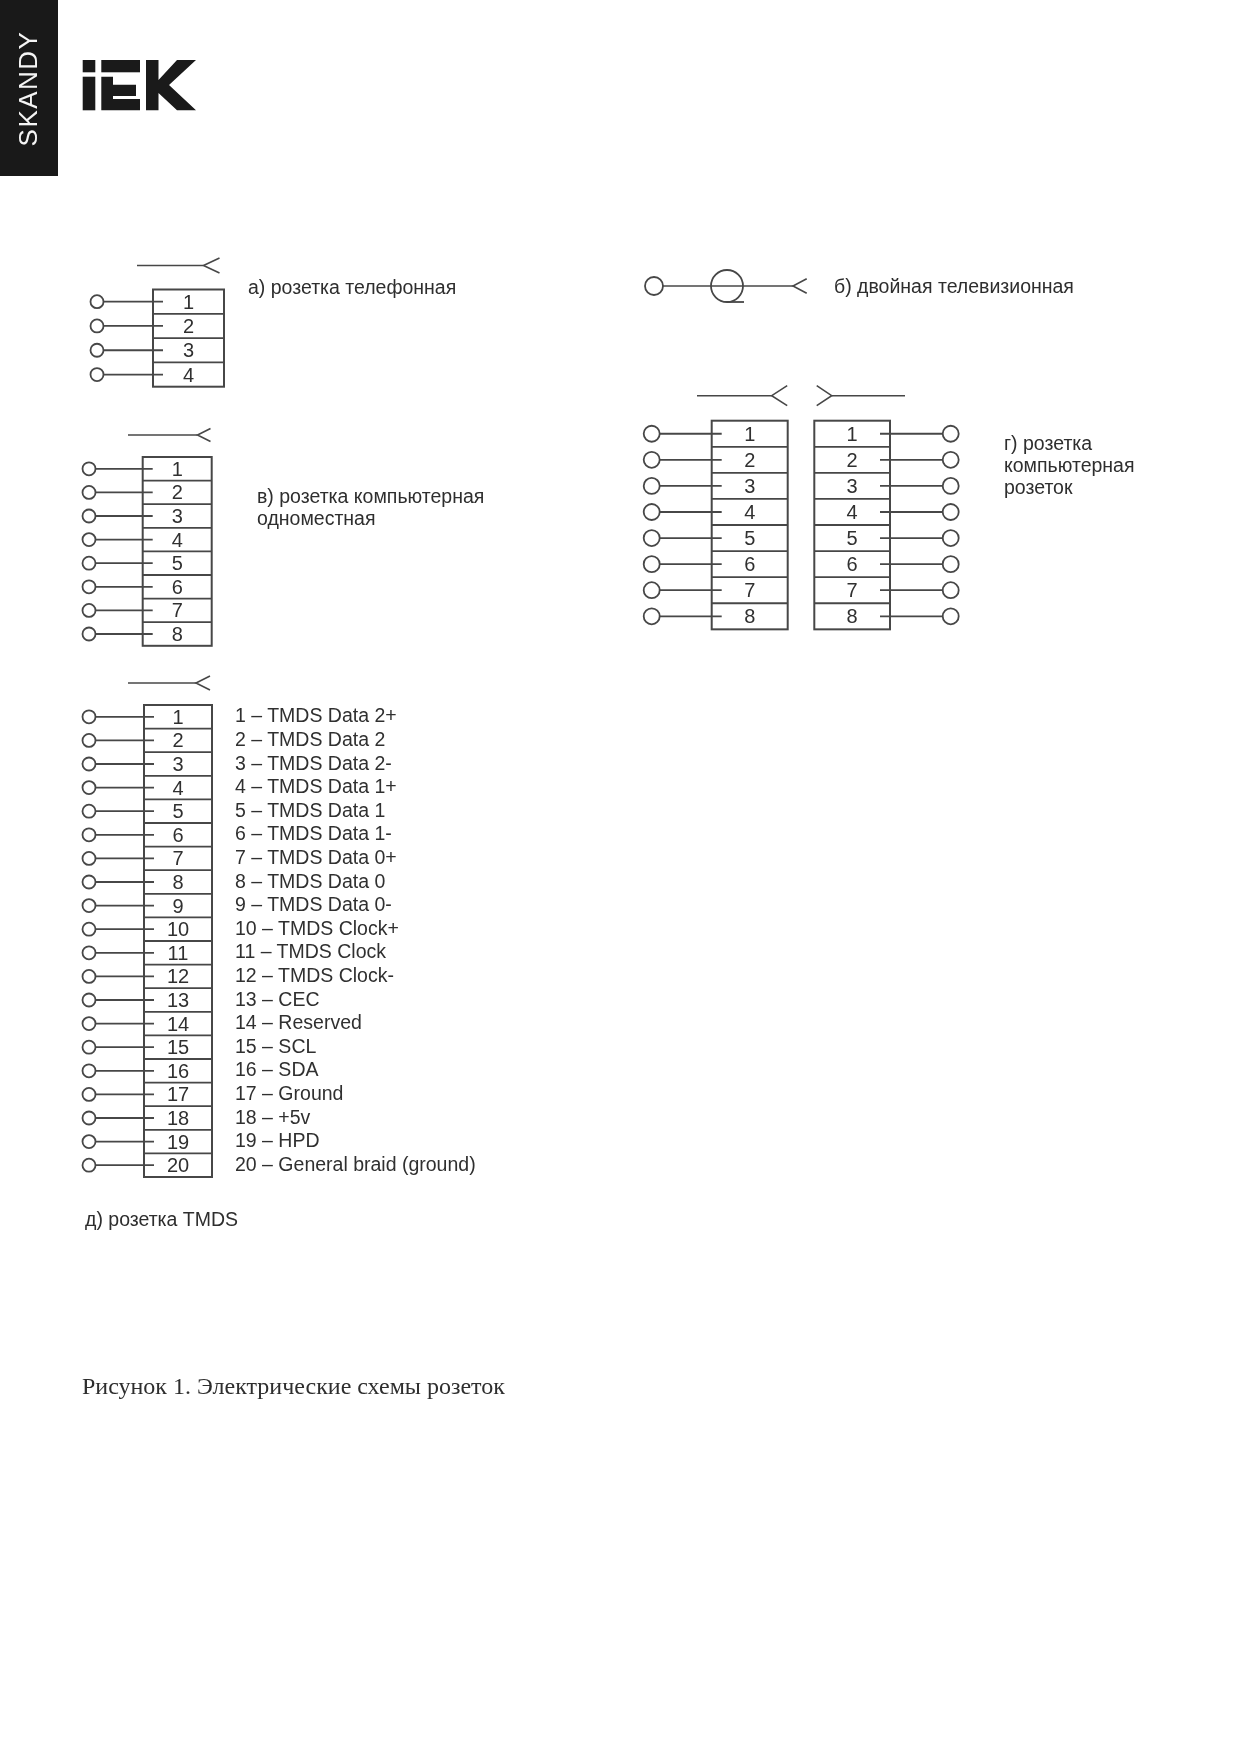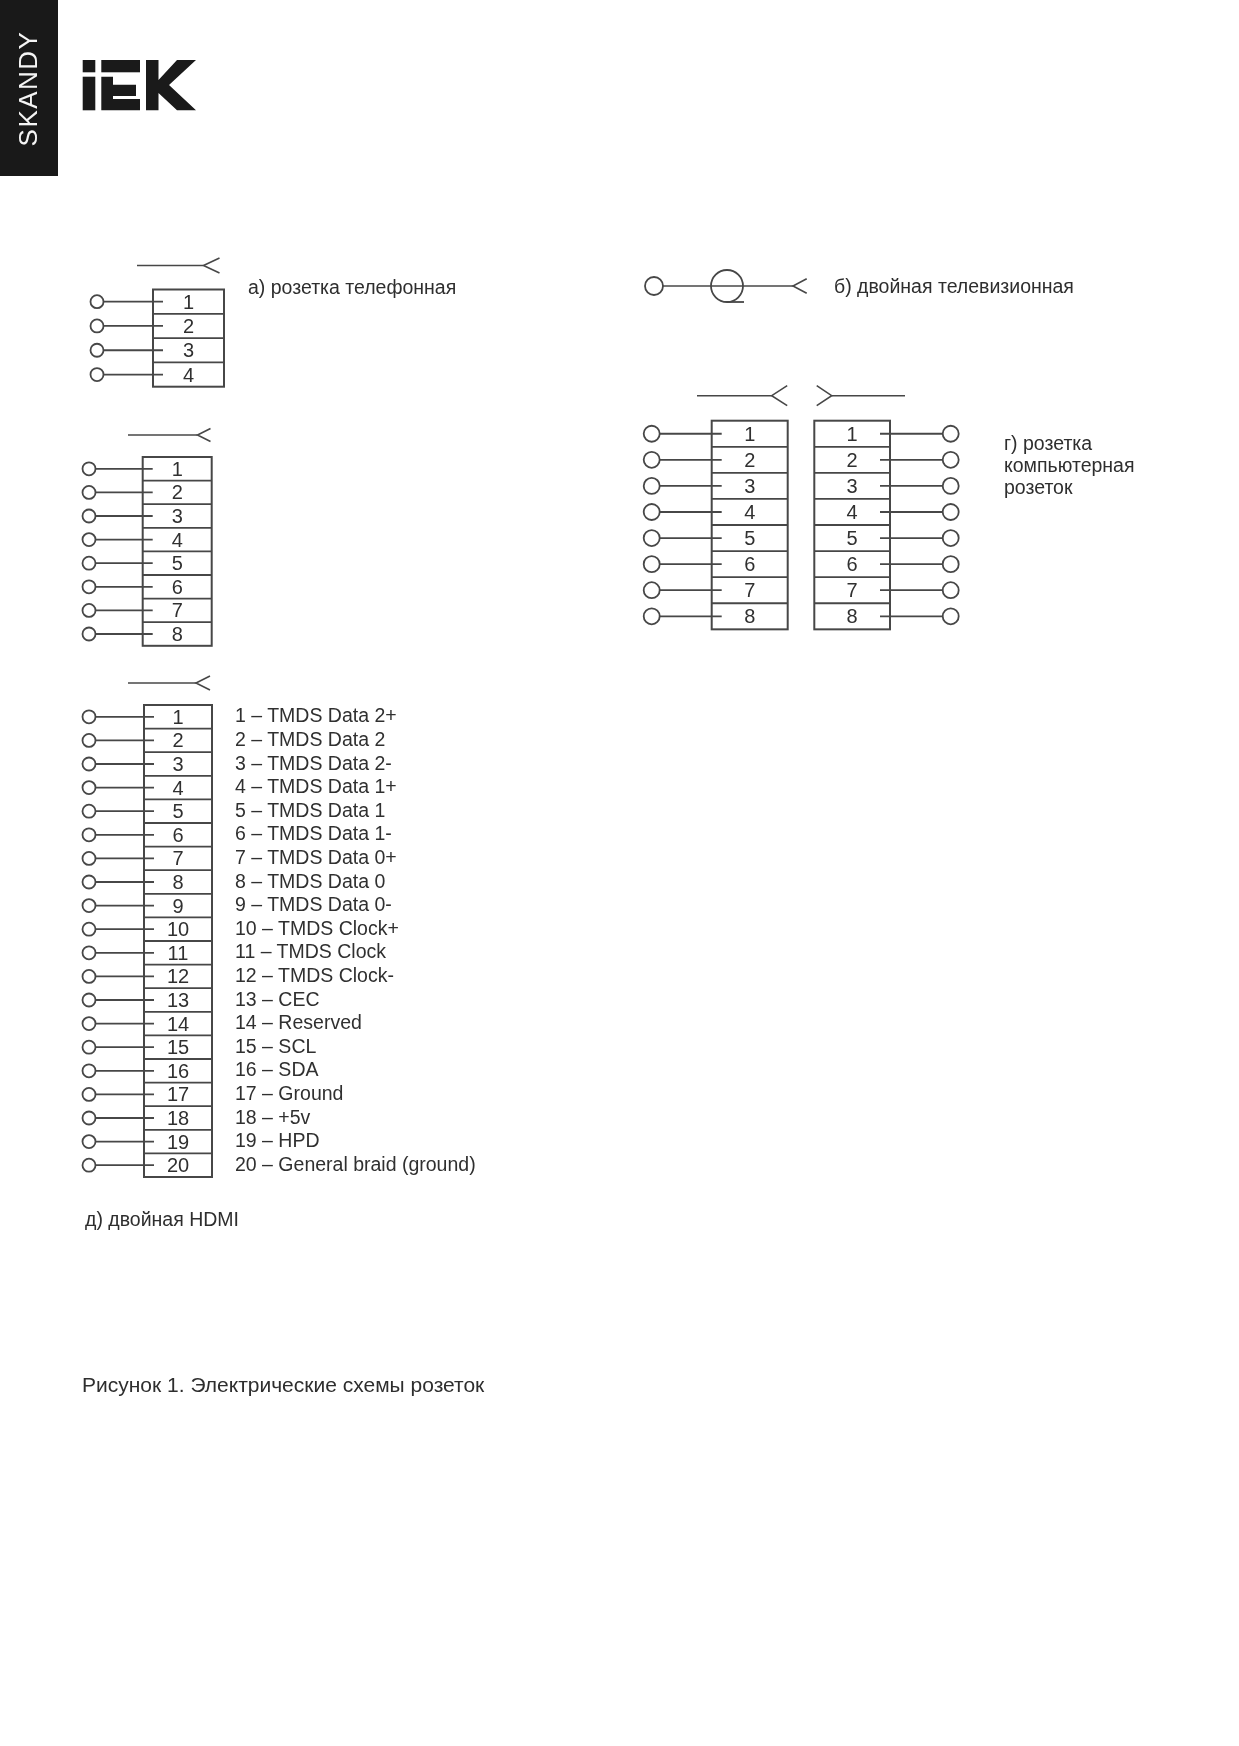--- a/index.html
+++ b/index.html
@@ -29,23 +29,24 @@
   #diagram-svg text{font-family:"Liberation Sans",sans-serif;}
   .lbl{
     position:absolute;
     font-size:19.5px;
     line-height:22px;
     color:#2e2e2e;
     white-space:nowrap;
   }
   .caption{
     position:absolute;
-    font-size:21px;
+    font-size:24px;
     color:#2e2e2e;
     white-space:nowrap;
+    font-family:Liberation Serif, serif;
   }
 </style>
 </head>
 <body>
 
 <div class="page">
 
   <div class="sidebar" style="background: rgb(25, 25, 25);">
     <div class="sidebar-text" style="color: rgb(245, 245, 245);">SKANDY</div>
   </div>
@@ -285,23 +286,27 @@
       <circle cx="89" cy="1165.2" r="6.5" fill="#ffffff" stroke="#474747" stroke-width="1.8"></circle>
       <line x1="95.5" y1="1165.2" x2="154" y2="1165.2" stroke="#474747" stroke-width="1.8"></line>
       <text x="178" y="1172.2" text-anchor="middle" font-size="20" fill="#303030">20</text>
       <text x="235" y="1170.7" font-size="19.5" fill="#303030">20 – General braid (ground)</text>
     </svg>
 
   <div class="lbl" style="left:248px;top:276px">а) розетка телефонная</div>
 
   <div class="lbl" style="left:834px;top:275px">б) двойная телевизионная</div>
 
+  <div class="lbl" style="left:257px;top:485px">
+    <div>в) розетка компьютерная</div>
+    <div>одноместная</div>
+  </div>
 
   <div class="lbl" style="left:1004px;top:432px">
     <div>г) розетка</div>
     <div>компьютерная</div>
     <div>розеток</div>
   </div>
 
-  <div class="lbl" style="left:85px;top:1208px">д) двойная HDMI</div>
+  <div class="lbl" style="left:85px;top:1208px">д) розетка TMDS</div>
 
   <div class="caption" style="left:82px;top:1373px">Рисунок 1. Электрические схемы розеток</div>
 </div>
 
 </body></html>

